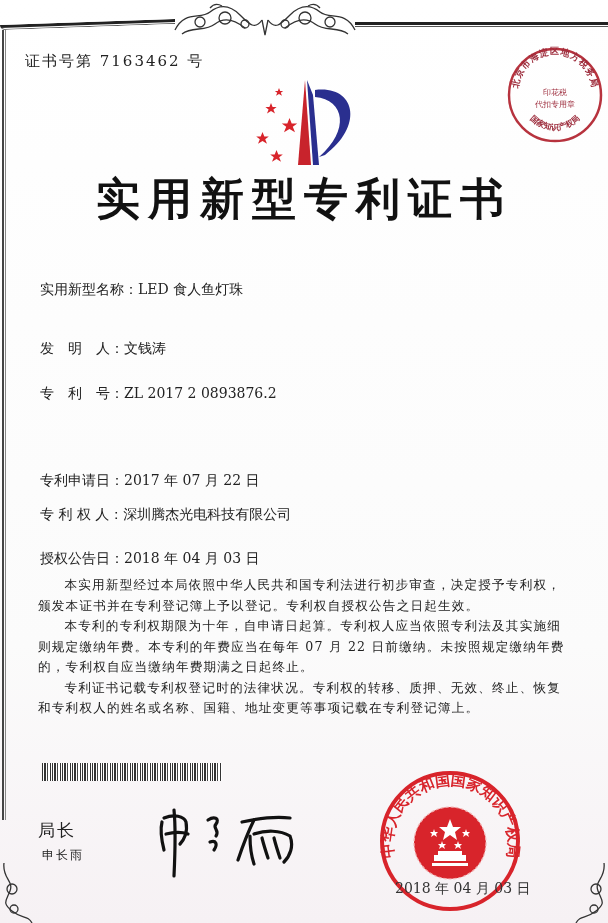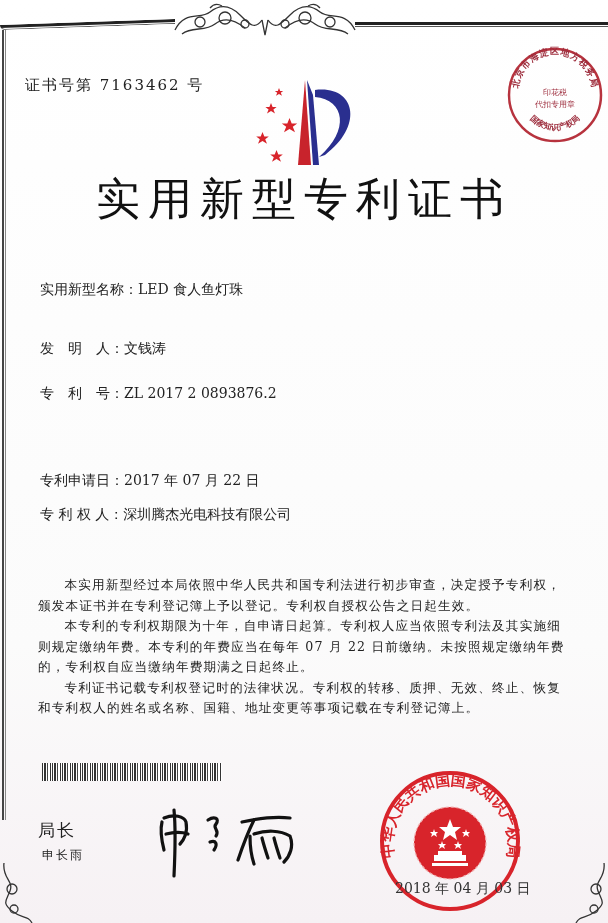--- a/index.html
+++ b/index.html
@@ -28,33 +28,33 @@
       border-left: 2px solid #444; border-right: 1px solid #888;
     }
     .ornament {
       position: absolute; left: 170px; top: 0; width: 190px; height: 42px;
     }
     .corner-orn { position: absolute; width: 36px; height: 60px; }
     .corner-orn.bl { left: 0; top: 863px; }
     .corner-orn.br { right: 0; top: 863px; }
 
     .cert-no {
-      position: absolute; left: 25px; top: 76px;
+      position: absolute; left: 25px; top: 52px;
       font-size: 15px; letter-spacing: 2px; color: #222;
     }
 
     .logo { position: absolute; left: 255px; top: 75px; width: 110px; height: 100px; }
 
     .tax-stamp {
       position: absolute; left: 505px; top: 45px; width: 100px; height: 100px;
     }
 
     .title {
       position: absolute; left: 0; width: 608px; top: 170px; text-align: center;
-      font-size: 44px; letter-spacing: 8px; font-weight: normal; color: #111;
+      font-size: 44px; letter-spacing: 8px; font-weight: bold; color: #111;
       font-family: "DejaVu Serif", serif;
     }
 
     .field {
       position: absolute; left: 40px; font-size: 14px; color: #222;
       white-space: nowrap;
     }
     .field .lbl { letter-spacing: 0; text-align: right; }
     .f1 { top: 281px; }
     .f2 { top: 340px; }
@@ -174,20 +174,23 @@
     <span class="lbl">发　明　人：</span><span>文钱涛</span>
   </div>
   <div class="field f3">
     <span class="lbl">专　利　号：</span><span>ZL 2017 2 0893876.2</span>
   </div>
   <div class="field f4">
     <span class="lbl">专利申请日：</span><span>2017 年 07 月 22 日</span>
   </div>
   <div class="field f5">
     <span class="lbl">专 利 权 人：</span><span>深圳腾杰光电科技有限公司</span>
+  </div>
+  <div class="field f6">
+    <span class="lbl">授权公告日：</span><span>2018 年 04 月 03 日</span>
   </div>
 
   <div class="body-text">
     <p>本实用新型经过本局依照中华人民共和国专利法进行初步审查，决定授予专利权，颁发本证书并在专利登记簿上予以登记。专利权自授权公告之日起生效。</p>
     <p>本专利的专利权期限为十年，自申请日起算。专利权人应当依照专利法及其实施细则规定缴纳年费。本专利的年费应当在每年 07 月 22 日前缴纳。未按照规定缴纳年费的，专利权自应当缴纳年费期满之日起终止。</p>
     <p>专利证书记载专利权登记时的法律状况。专利权的转移、质押、无效、终止、恢复和专利权人的姓名或名称、国籍、地址变更等事项记载在专利登记簿上。</p>
   </div>
 
   <div class="barcode"></div>
 

